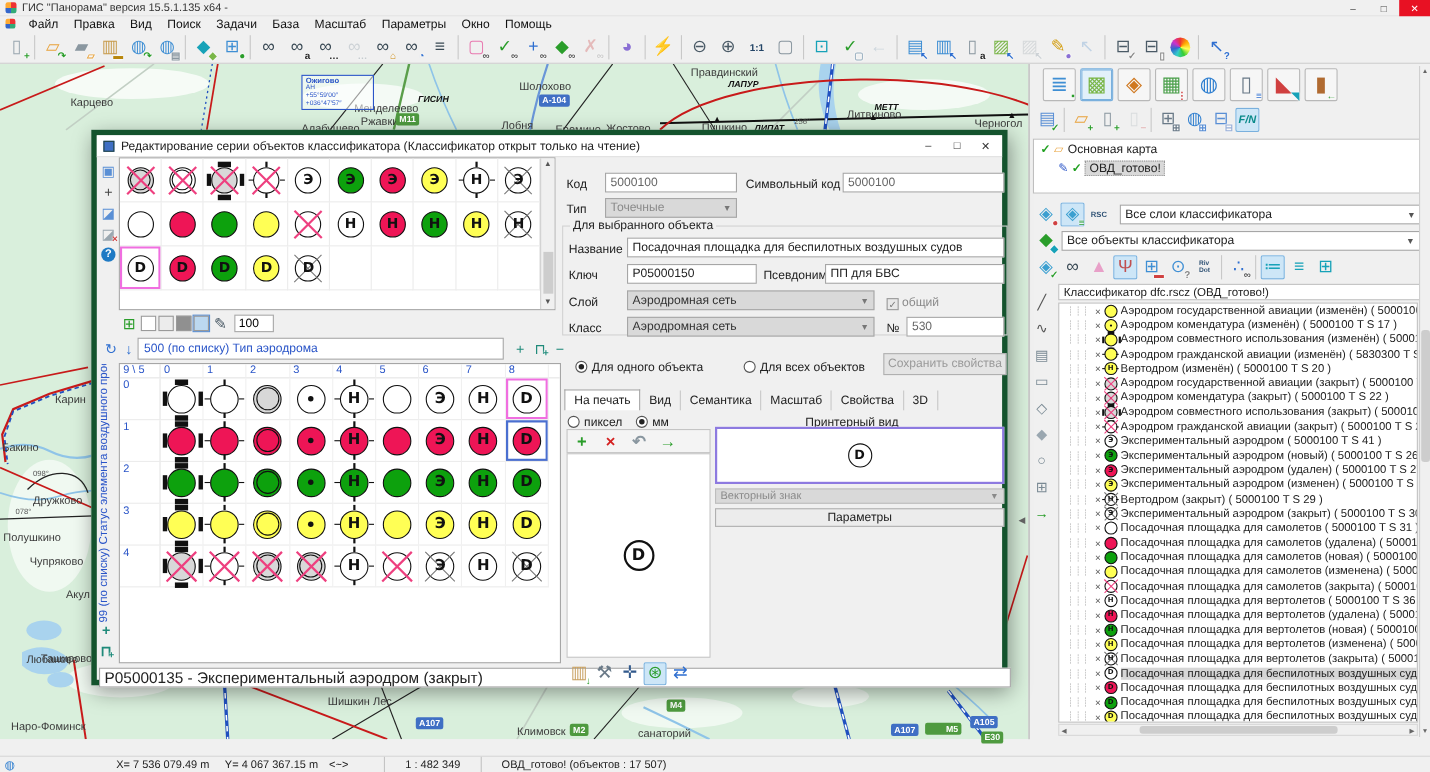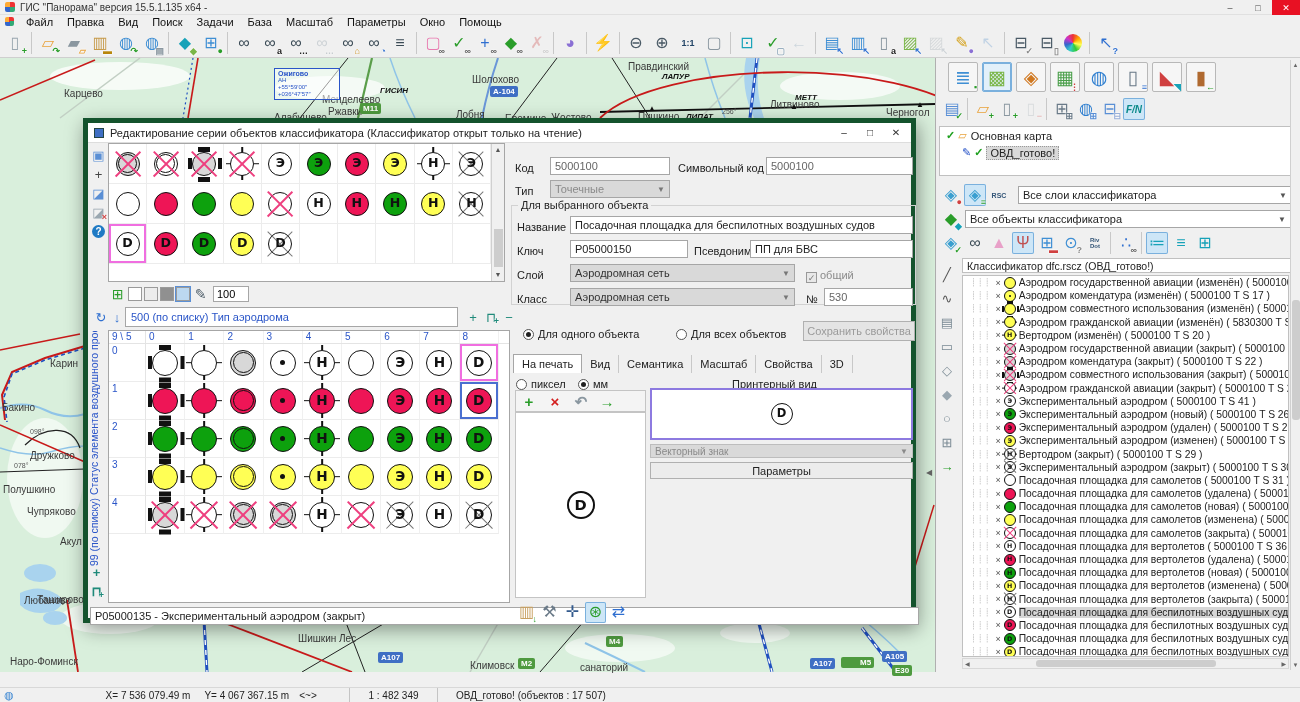--- a/index.html
+++ b/index.html
@@ -147,21 +147,21 @@
 
   #grid-box{position:absolute;left:20px;top:207px;width:402px;height:273px;background:#fff;border:1px solid #a6a6a6;overflow:hidden;}
   .ghead{display:flex;height:13px;border-bottom:1px solid #e4e4e4;color:#2a55c8;font-size:10px;}
   .ghead .c0{width:37px;padding-left:3px;border-right:1px solid #e4e4e4;}
   .ghead .cc{width:39.2px;padding-left:3px;border-right:1px solid #f0f0f0;}
   .grow{display:flex;height:38px;}
   .grow .rh{width:37px;border-right:1px solid #e4e4e4;border-bottom:1px solid #ececec;color:#2a55c8;font-size:10px;padding:1px 0 0 3px;}
   .gcell{width:39.2px;height:38px;border-right:1px solid #f0f0f0;border-bottom:1px solid #ececec;display:flex;align-items:center;justify-content:center;}
   .gcell.sp{box-shadow:inset 0 0 0 2px #f06ee0;}
   .gcell.sb{box-shadow:inset 0 0 0 2px #4a6fd0;}
-  #dlg-status{position:absolute;left:2px;top:484px;width:829px;height:18px;background:#fff;border:1px solid #a6a6a6;font-size:11px;display:flex;align-items:center;padding-left:4px;}
+  #dlg-status{position:absolute;left:2px;top:484px;width:829px;height:18px;background:#fff;border:1px solid #a6a6a6;font-size:14px;display:flex;align-items:center;padding-left:4px;}
 
   .flabel{position:absolute;font-size:11px;color:#222;}
   .finput{position:absolute;height:18px;background:#fff;border:1px solid #a6a6a6;font-size:11px;color:#666;padding:0 4px;display:flex;align-items:center;white-space:nowrap;overflow:hidden;}
   .fselect{position:absolute;height:18px;background:#d9d9d9;border:1px solid #a6a6a6;font-size:11px;color:#333;padding:0 4px;display:flex;align-items:center;}
   .fselect .car{position:absolute;right:4px;font-size:8px;color:#777;}
   .fselect.dis{color:#8a8a8a;}
   fieldset.grp{position:absolute;border:1px solid #d2d2d2;margin:0;padding:0;}
   fieldset.grp legend{font-size:11px;margin-left:6px;padding:0 3px;}
   .radio{display:inline-block;width:11px;height:11px;border:1px solid #555;border-radius:50%;background:#fff;vertical-align:-2px;margin-right:4px;position:relative;}
   .radio.on::after{content:'';position:absolute;inset:2px;background:#222;border-radius:50%;}

